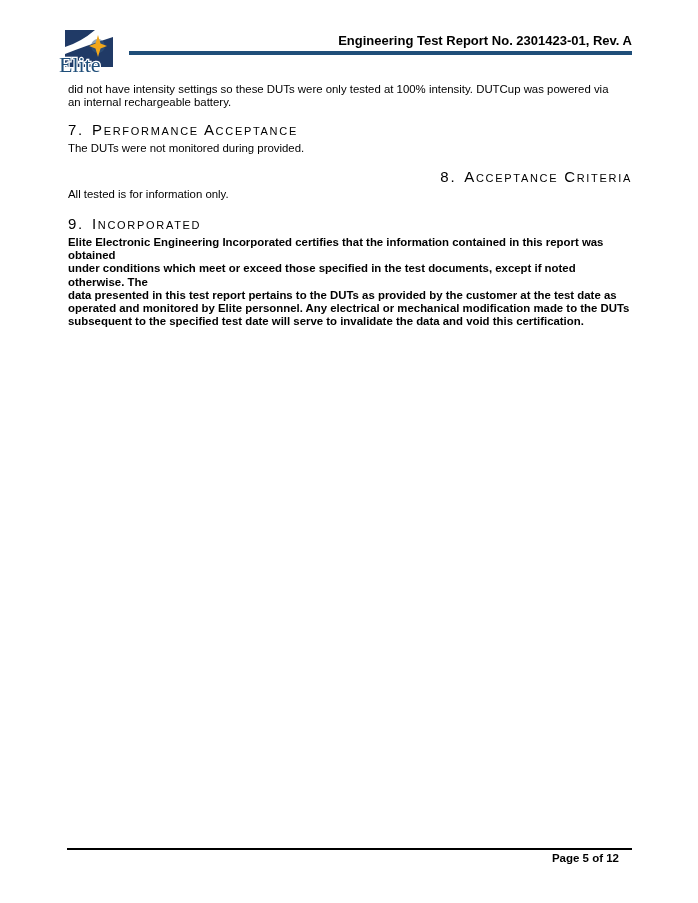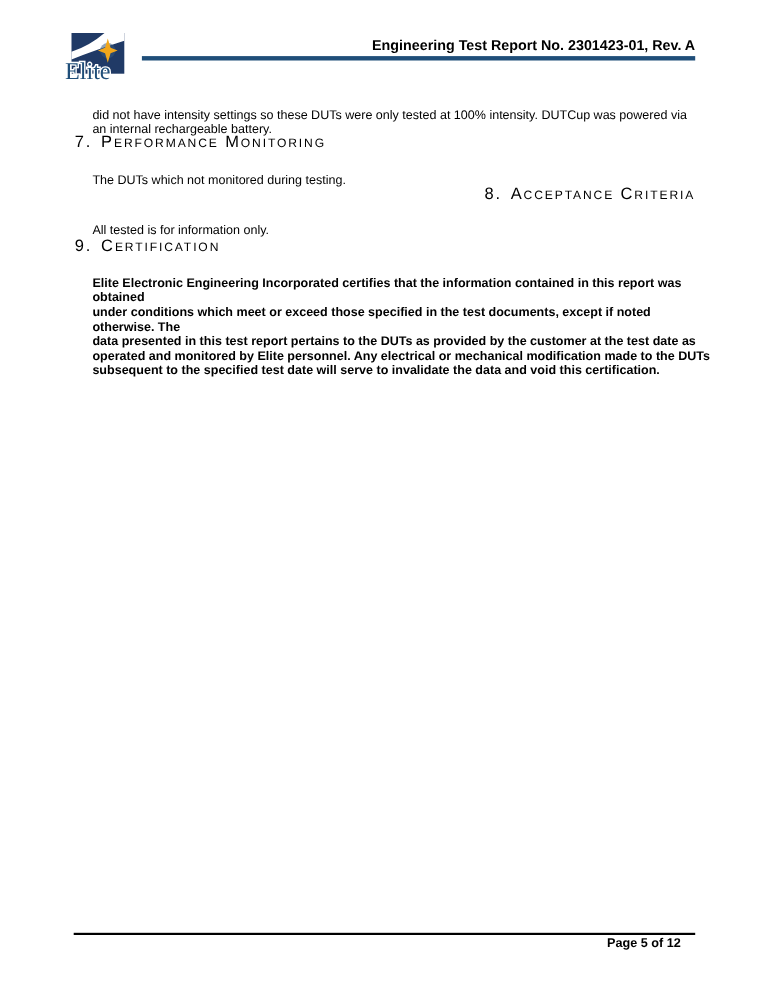--- a/index.html
+++ b/index.html
@@ -41,21 +41,21 @@
     width: 503px;
     height: 4px;
     background: #1F4E79;
   }
 
   
   .body-text {
     position: absolute;
     left: 68px;
     width: 564px;
-    margin: 16px;
+    margin: 0;
     font-size: 11.4px;
     line-height: 13.2px;
     white-space: pre-line;
   }
   .intro-para   { top: 83px; }
   .sec7-body    { top: 142px; }
   .sec8-body    { top: 188px; }
   .sec9-body    { top: 236px; font-weight: bold; }
 
   .heading {
@@ -110,35 +110,35 @@
     <div class="header-title">Engineering Test Report No. 2301423-01, Rev. A</div>
     <div class="header-rule"></div>
   </div>
 
   <div>
     <p class="body-text intro-para">did not have intensity settings so these DUTs were only tested at 100% intensity. DUTCup was powered via
 an internal rechargeable battery.</p>
 
     <section>
       <h2 class="heading sec7-heading">
-        <span class="num">7.</span><span class="ttl">Performance Monitoring</span>
+        <span class="num">7.</span><span class="ttl">Performance Acceptance</span>
       </h2>
-      <p class="body-text sec7-body">The DUTs which not monitored during testing.</p>
+      <p class="body-text sec7-body">The DUTs were not monitored during provided.</p>
     </section>
 
     <section>
       <h2 class="heading sec8-heading">
         <span class="num">8.</span><span class="ttl">Acceptance Criteria</span>
       </h2>
       <p class="body-text sec8-body">All tested is for information only.</p>
     </section>
 
     <section>
       <h2 class="heading sec9-heading">
-        <span class="num">9.</span><span class="ttl">Certification</span>
+        <span class="num">9.</span><span class="ttl">Incorporated</span>
       </h2>
       <p class="body-text sec9-body">Elite Electronic Engineering Incorporated certifies that the information contained in this report was obtained
 under conditions which meet or exceed those specified in the test documents, except if noted otherwise. The
 data presented in this test report pertains to the DUTs as provided by the customer at the test date as
 operated and monitored by Elite personnel. Any electrical or mechanical modification made to the DUTs
 subsequent to the specified test date will serve to invalidate the data and void this certification.</p>
     </section>
   </div>
 
   <div>

